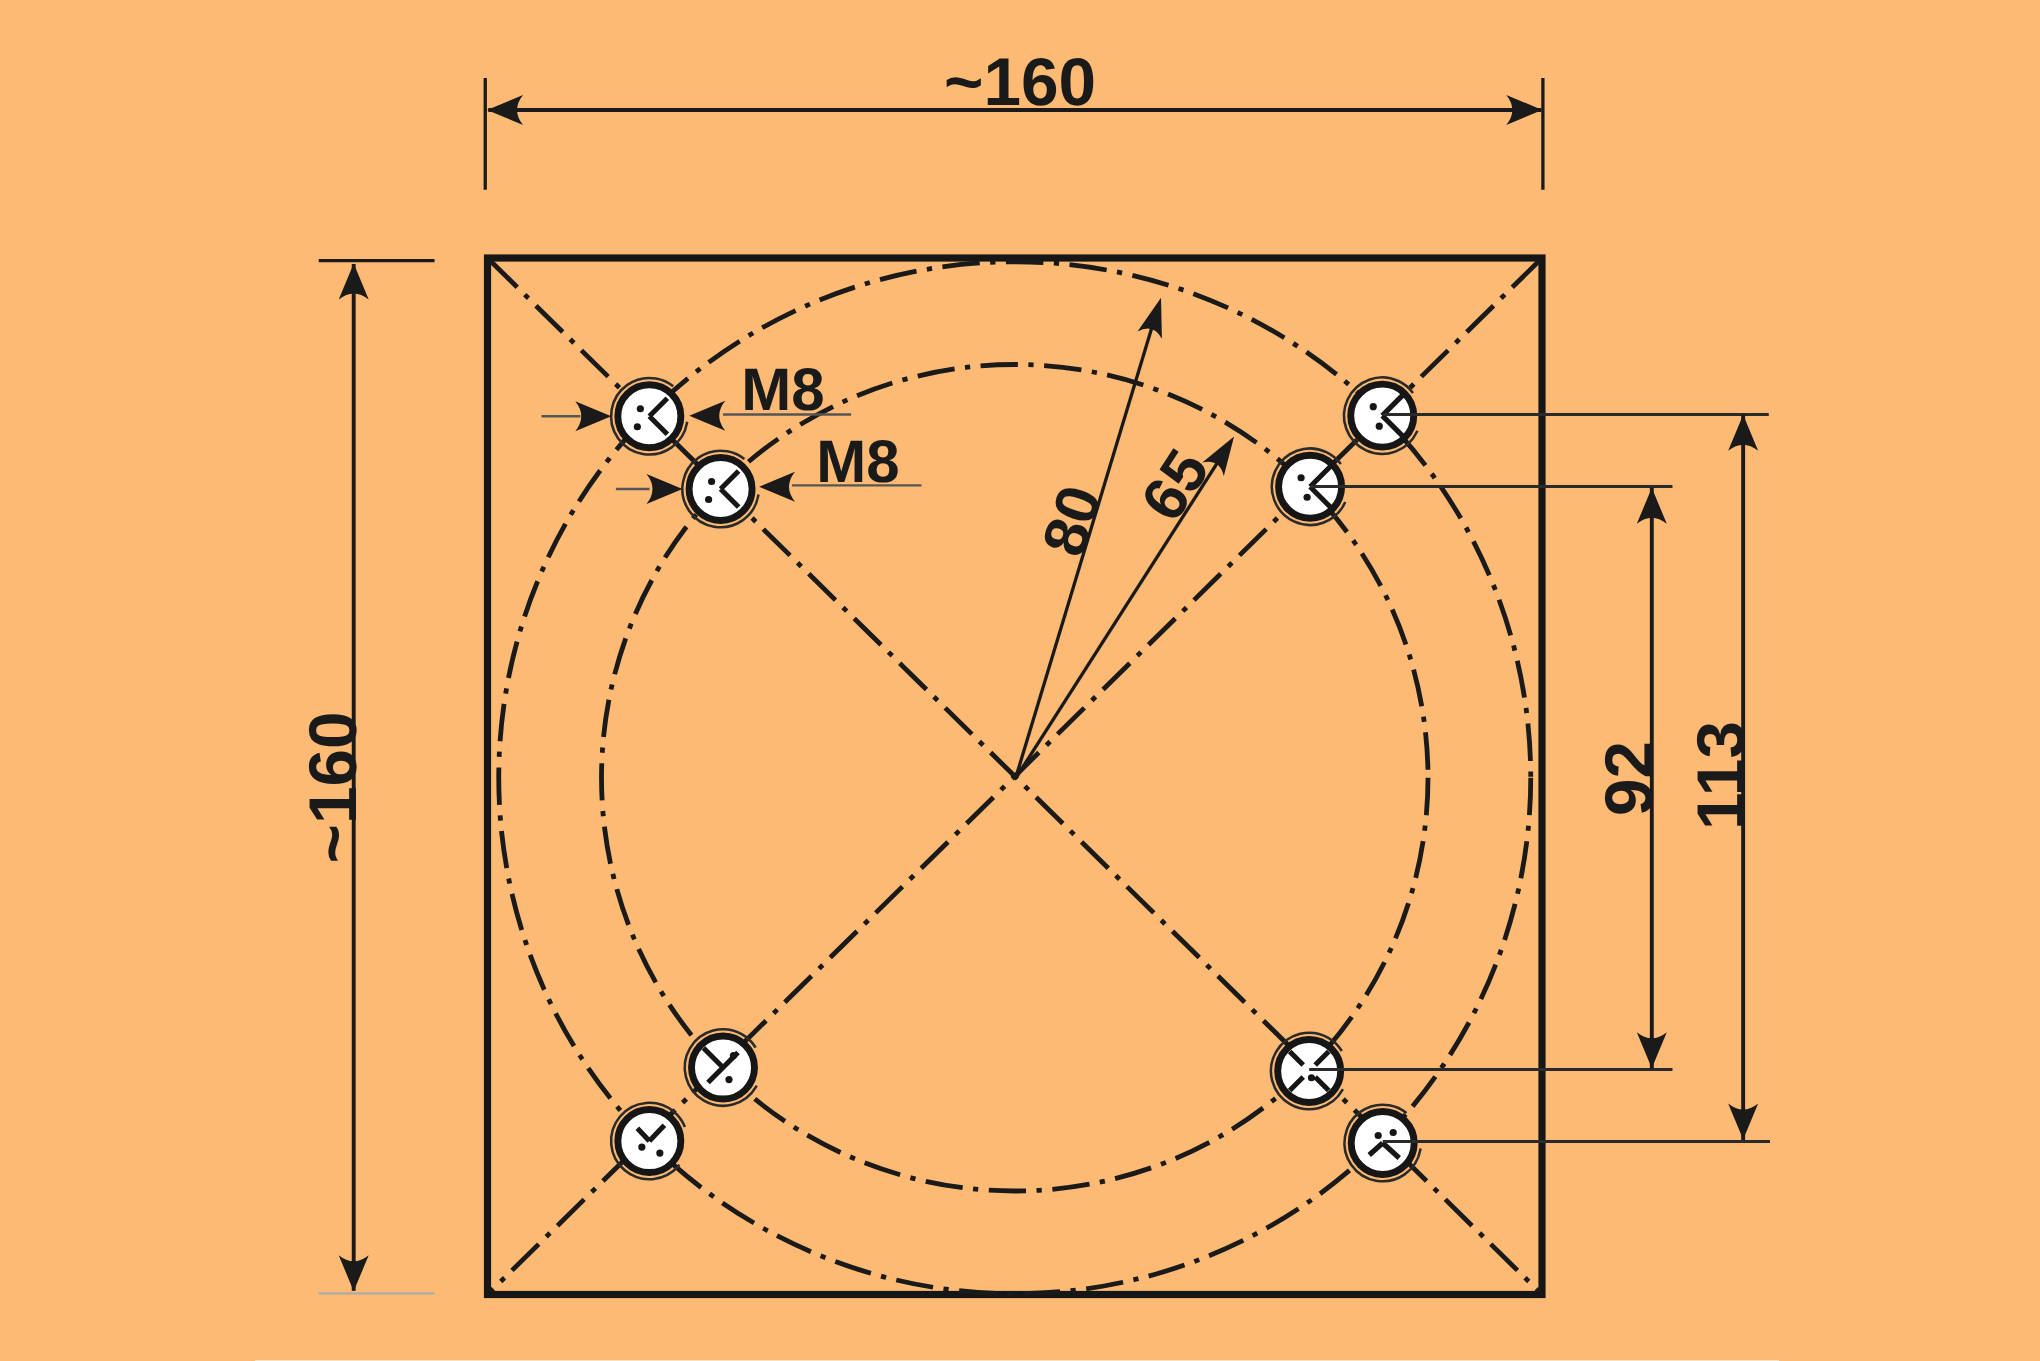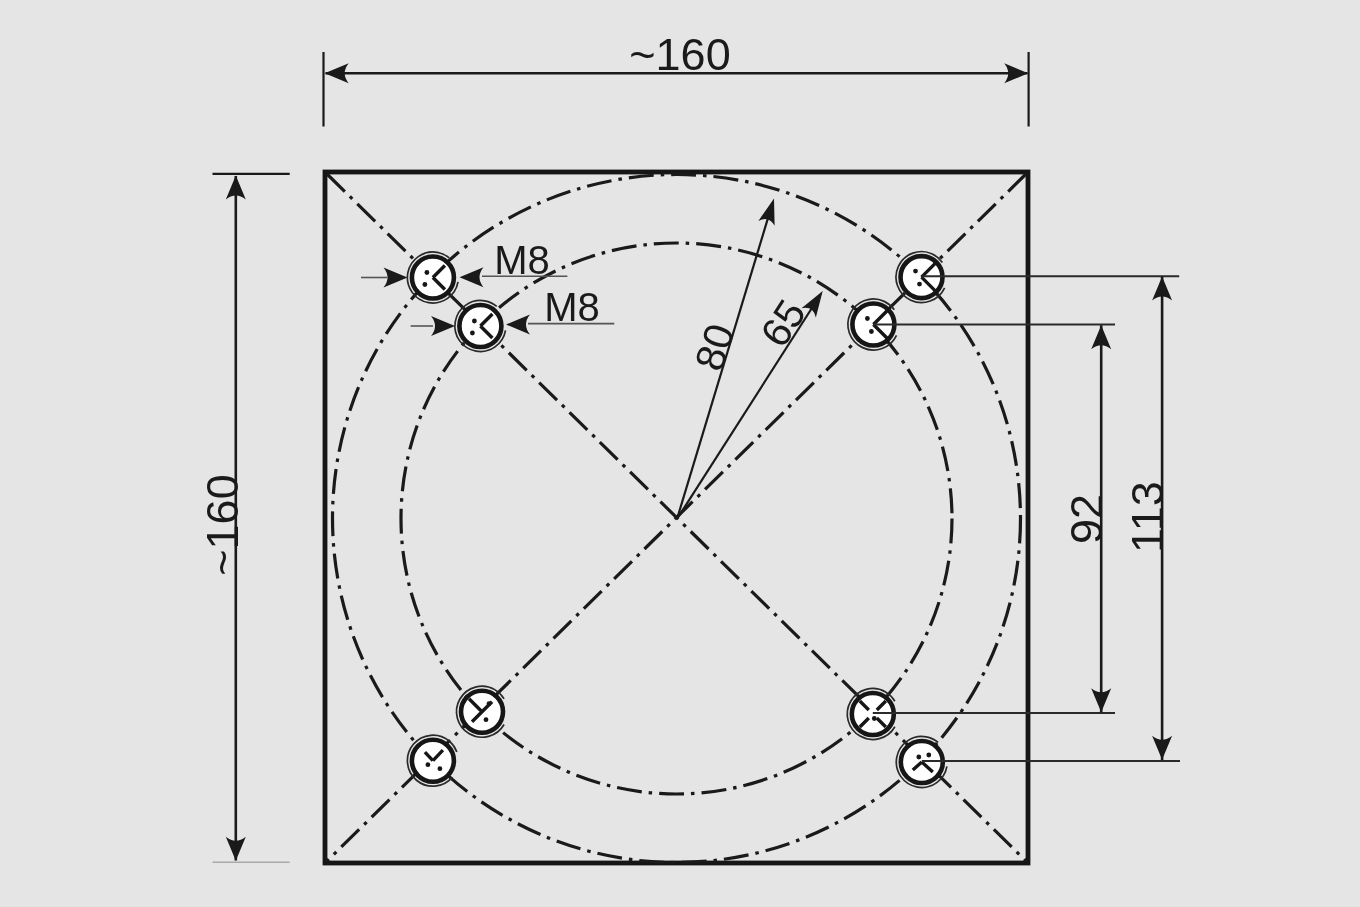--- a/index.html
+++ b/index.html
@@ -1,16 +1,16 @@
 <!DOCTYPE html>
 <html><head>
 <meta charset="utf-8">
 <style>
   html,body{margin:0;padding:0;background:#fff;}
-  .page{width:1360px;height:907px;position:relative;background:#e5e5e5;overflow:hidden;}
+  .page{width:1360px;height:907px;position:relative;background:#fdba74;overflow:hidden;font-weight:bold;}
   text{font-family:"Liberation Sans", sans-serif;fill:#1a1a1a;}
 </style>
 </head>
 <body>
 <div class="page">
 <svg width="1360" height="907" viewBox="0 0 1360 907" xmlns="http://www.w3.org/2000/svg">
 <defs>
   <path id="ah" d="M0,0 L-24,10 Q-16,0 -24,-10 Z" fill="#1a1a1a"></path>
   <path id="ahs" d="M0,0 L-26,8.5 Q-17.5,0 -26,-8.5 Z" fill="#1a1a1a"></path>
 </defs>

